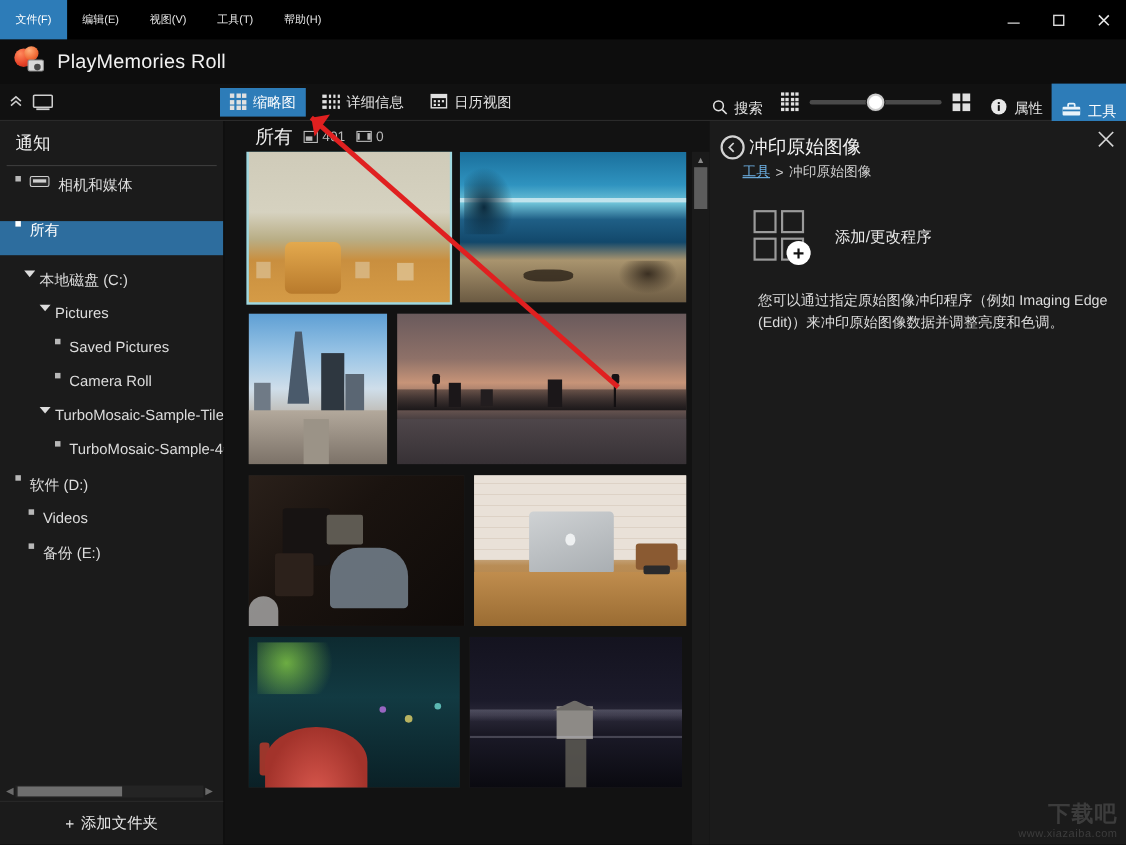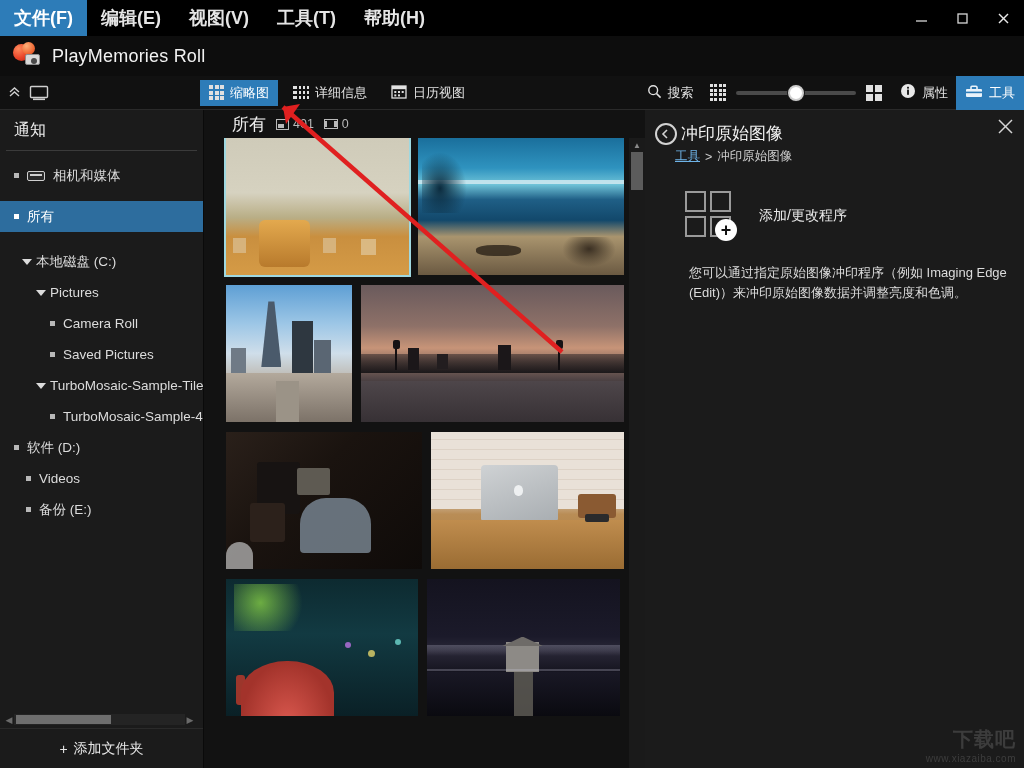--- a/index.html
+++ b/index.html
@@ -13,21 +13,21 @@
   #app { position: relative; width: 1024px; height: 768px; background: #0d0d0d; }
 
   
   .titlebar {
     position: absolute; top: 0; left: 0; width: 1024px; height: 36px;
     background: #000; display: flex; align-items: stretch;
   }
   .menu-items { display: flex; align-items: stretch; }
   .menu-item {
     display: flex; align-items: center; padding: 4px 14px;
-    font-size: 18px; color: #e6e6e6; white-space: nowrap; cursor: default; font-weight: bold;
+    font-size: 10px; color: #e6e6e6; white-space: nowrap; cursor: default;
   }
   .menu-item.active { background: #2d7cb8; color: #fff; }
   .winctl { margin-left: auto; display: flex; align-items: stretch; }
   .winbtn {
     width: 41px; display: flex; align-items: center; justify-content: center;
     color: #d8d8d8; cursor: default;
   }
   .winbtn svg { display: block; }
 
   
@@ -63,21 +63,21 @@
   .tb-left { display: flex; align-items: center; gap: 8px; padding-left: 8px; width: 200px; }
   .tb-icon { color: #cfcfcf; display: flex; align-items: center; }
   .tb-center { display: flex; align-items: center; gap: 6px; }
   .viewtab {
     display: flex; align-items: center; gap: 6px; height: 26px;
     padding: 0 9px; font-size: 13px; color: #e2e2e2; cursor: default;
   }
   .viewtab.active { background: #2d7cb8; color: #fff; }
   .tb-right { margin-left: auto; display: flex; align-items: center; gap: 0; height: 34px; }
   .tb-btn {
-    display: flex; align-items: center; gap: 6px; height: 30px;
+    display: flex; align-items: flex-end; gap: 6px; height: 30px;
     padding: 0 8px; font-size: 13px; color: #e2e2e2; cursor: default;
   }
   .tb-btn.accent { background: #2d7cb8; color: #fff; height: 34px; padding: 0 9px; }
 
   
   .gi { display: grid; gap: 1.5px; }
   .gi span { background: #e0e0e0; }
   .gi.g33 { grid-template-columns: repeat(3, 4px); grid-template-rows: repeat(3, 4px); }
   .gi.g44 { grid-template-columns: repeat(4, 3px); grid-template-rows: repeat(4, 3px); }
   .gi.g22 { grid-template-columns: repeat(2, 7px); grid-template-rows: repeat(2, 7px); gap: 2px; }
@@ -103,21 +103,21 @@
 
   
   .sidebar {
     position: absolute; top: 110px; left: 0; width: 204px; height: 658px;
     background: #1b1b1b; border-right: 1px solid #0a0a0a;
   }
   .sb-head { height: 40px; display: flex; align-items: center; padding-left: 14px; font-size: 16px; color: #efefef; }
   .sb-sep { height: 1px; background: #3b3b3b; margin: 0 6px 8px 6px; }
   .sb-tree { position: absolute; top: 50px; left: 0; right: 0; bottom: 68px; overflow: hidden; }
   .sb-item {
-    display: flex; align-items: center; height: 31px; font-size: 13.5px;
+    display: flex; align-items: flex-start; height: 31px; font-size: 13.5px;
     color: #dcdcdc; cursor: default; white-space: nowrap;
   }
   .sb-item.selected { background: #2d6d9e; color: #fff; }
   .bullet { width: 5px; height: 5px; background: #b8b8b8; flex: 0 0 auto; margin-right: 8px; }
   .sb-item.selected .bullet { background: #fff; }
   .caret { width: 0; height: 0; border-left: 5px solid transparent; border-right: 5px solid transparent;
            border-top: 6px solid #dcdcdc; flex: 0 0 auto; margin-right: 4px; }
   .card-ico {
     width: 18px; height: 10px; border: 1.5px solid #cfcfcf; border-radius: 2px;
     flex: 0 0 auto; margin-right: 8px; position: relative; background: #2a2a2a;
@@ -383,25 +383,25 @@
       <div class="sb-item" style="padding-left:22px">
         <span class="caret"></span>
         <span>本地磁盘 (C:)</span>
       </div>
       <div class="sb-item" style="padding-left:36px">
         <span class="caret"></span>
         <span>Pictures</span>
       </div>
       <div class="sb-item" style="padding-left:50px">
         <span class="bullet"></span>
+        <span>Saved Pictures</span>
+      </div>
+      <div class="sb-item" style="padding-left:50px">
+        <span class="bullet"></span>
         <span>Camera Roll</span>
-      </div>
-      <div class="sb-item" style="padding-left:50px">
-        <span class="bullet"></span>
-        <span>Saved Pictures</span>
       </div>
       <div class="sb-item" style="padding-left:36px">
         <span class="caret"></span>
         <span>TurboMosaic-Sample-Tile</span>
       </div>
       <div class="sb-item" style="padding-left:50px">
         <span class="bullet"></span>
         <span>TurboMosaic-Sample-4€</span>
       </div>
       <div class="sb-item" style="padding-left:14px">

